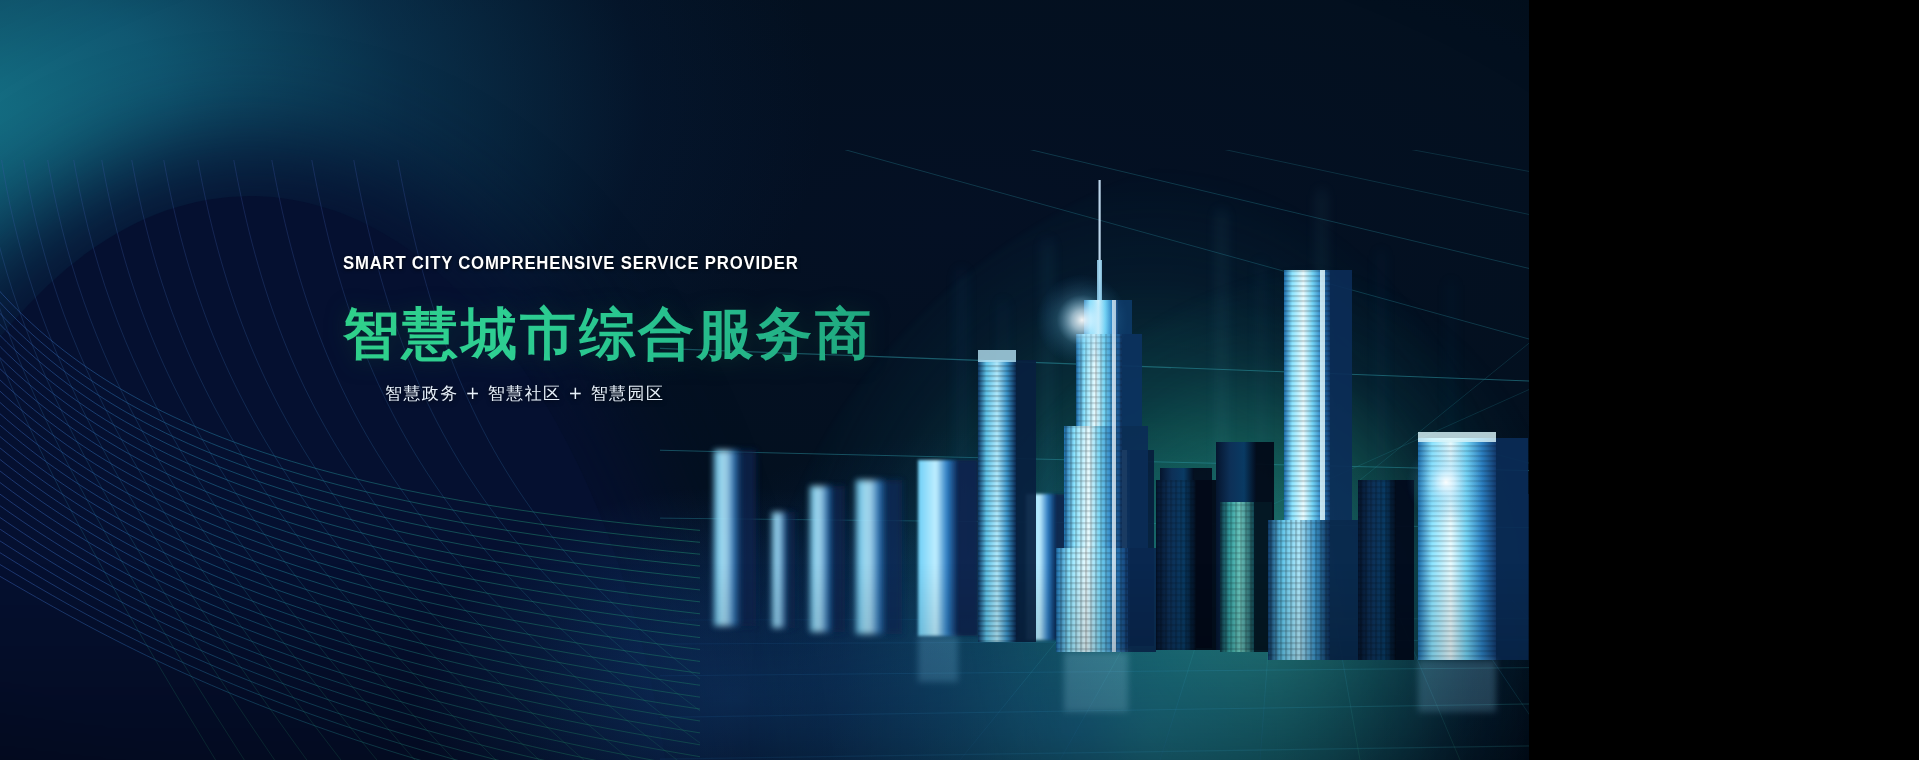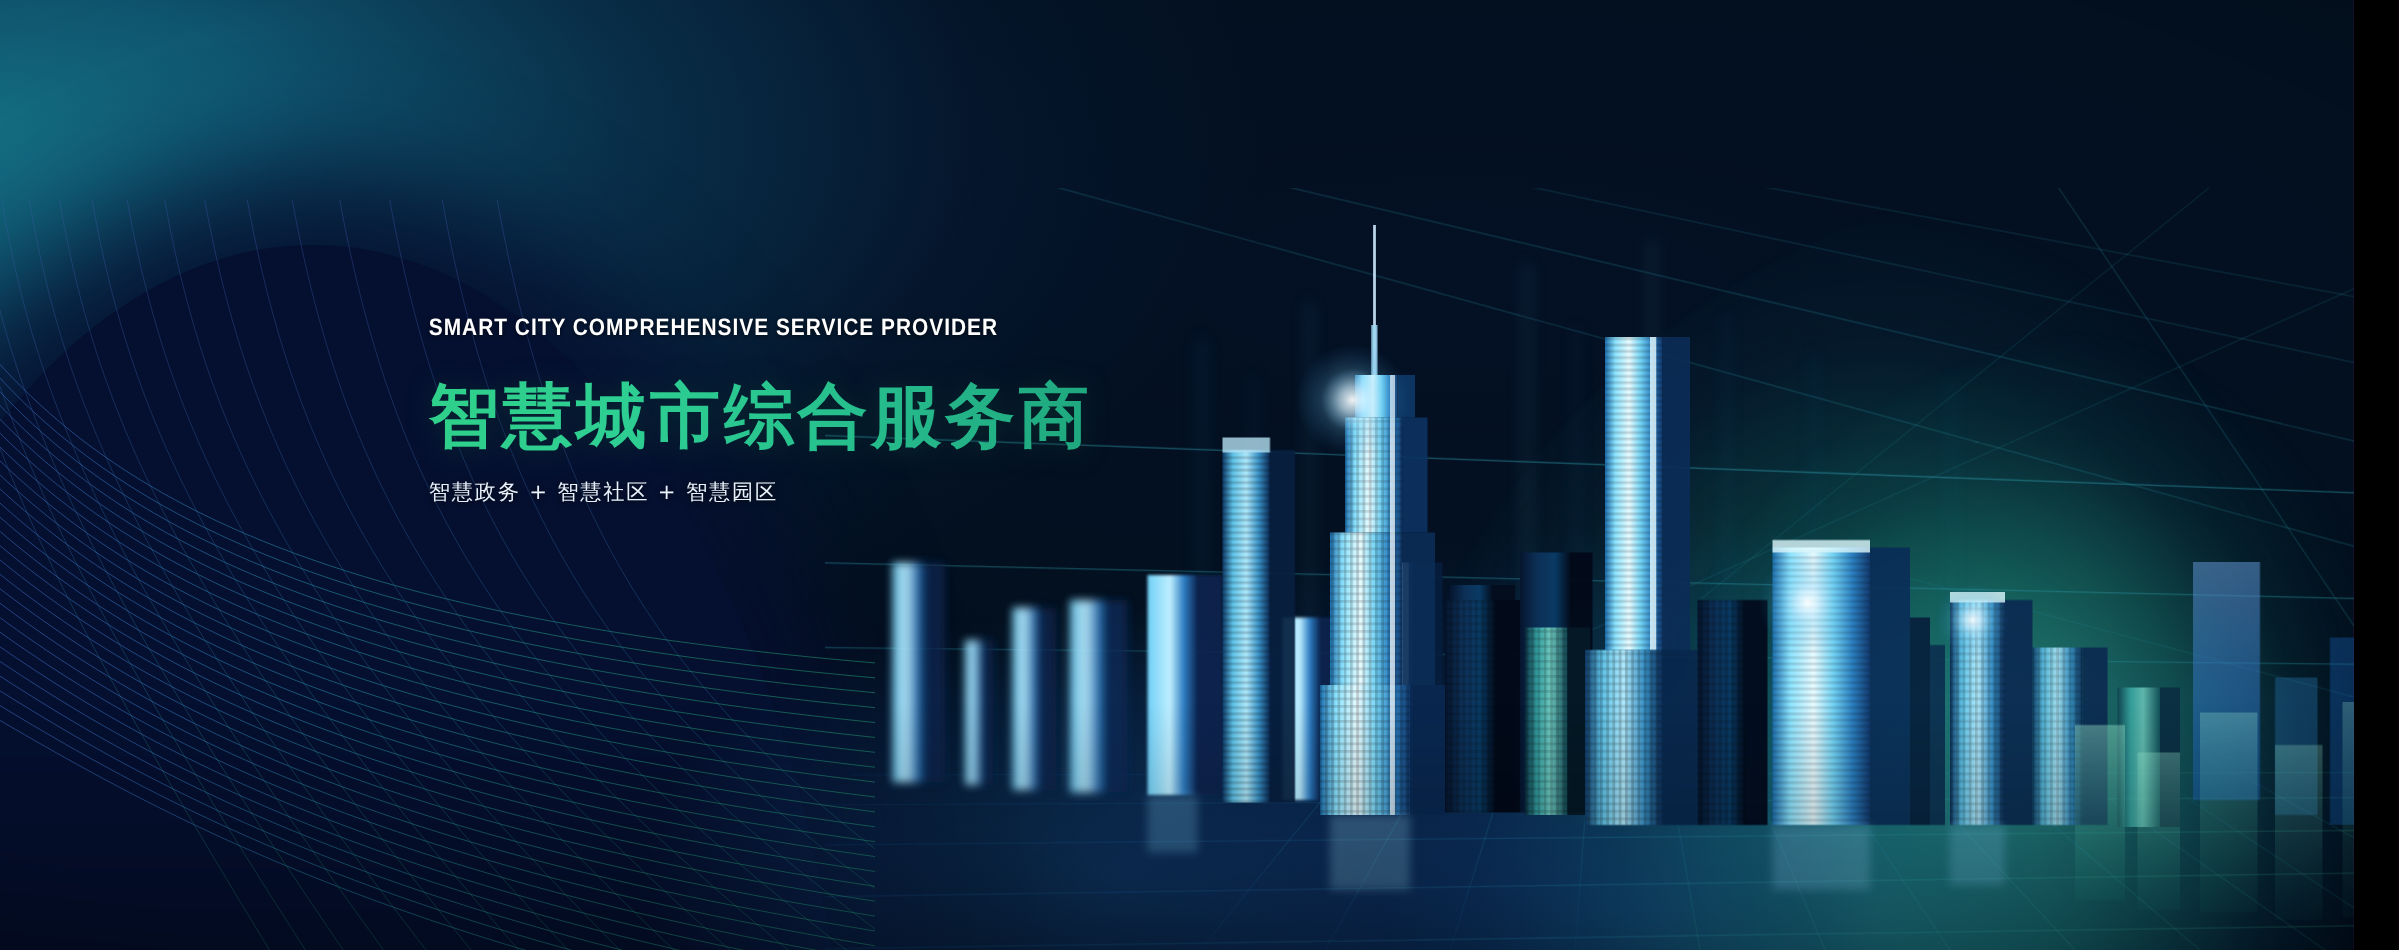--- a/index.html
+++ b/index.html
@@ -1,21 +1,21 @@
 <!DOCTYPE html>
 <html><head>
 <meta charset="utf-8">
 <style>
   * { margin:0; padding:0; box-sizing:border-box; }
   html,body { background:#000; }
   body { font-family:"Liberation Sans", sans-serif; }
 
   #banner {
     position:relative;
-    width:1883px; height:760px;
+    width:1529px; height:760px;
     overflow:hidden;
     background:#a21caf;
   }
 
   
   .layer { position:absolute; inset:0; pointer-events:none; }
 
   .bg-base {
     background:
       radial-gradient(120% 90% at 62% 30%, #041024 0%, #03101f 40%, #020b18 70%, #01060f 100%),
@@ -122,20 +122,21 @@
     filter: drop-shadow(0 2px 10px rgba(10,60,50,0.55));
   }
   .subline {
     margin-top:16px;
     font-family:"DejaVu Sans","Liberation Sans", sans-serif;
     font-size:17px;
     letter-spacing:1.4px;
     color:#e9f2fb;
     white-space:nowrap;
     text-shadow:0 1px 5px rgba(0,0,0,0.75);
+    margin-left:42px;
   }
 </style>
 </head>
 <body>
 
 <div id="banner">
 
   <div class="layer bg-base"></div>
   <div class="layer bg-teal-blob"></div>
   <div class="bg-navy-sweep"></div>

